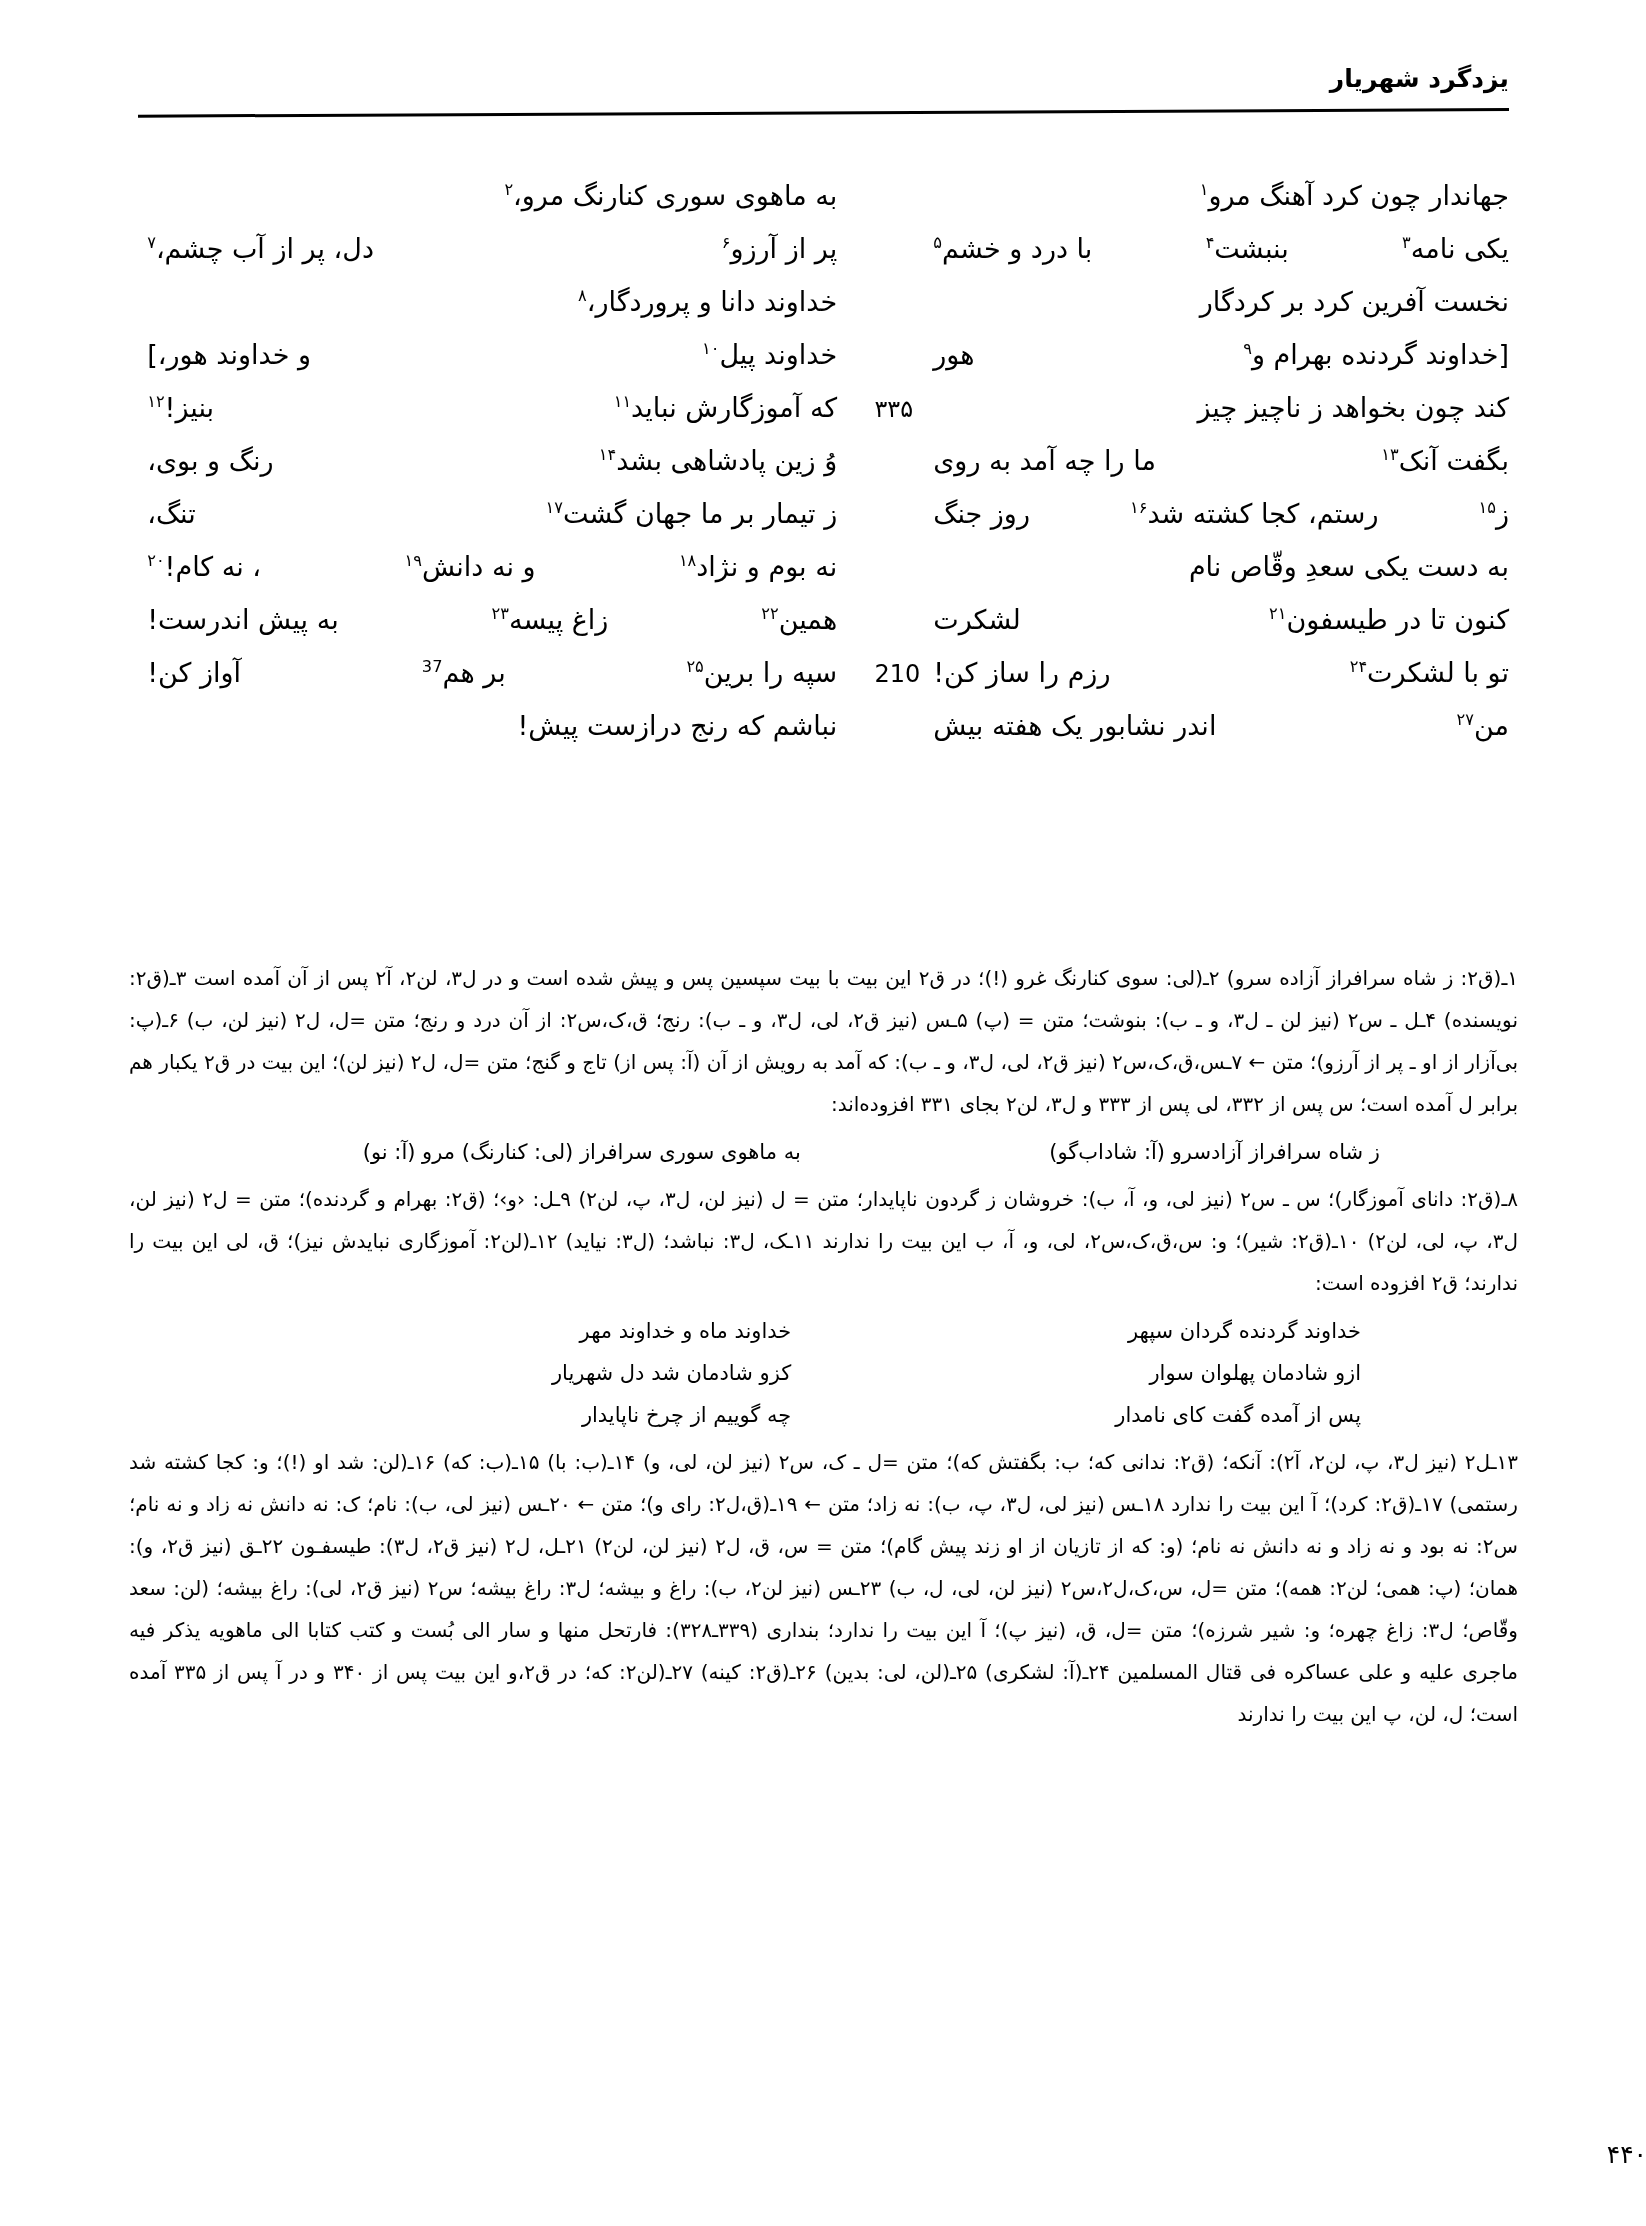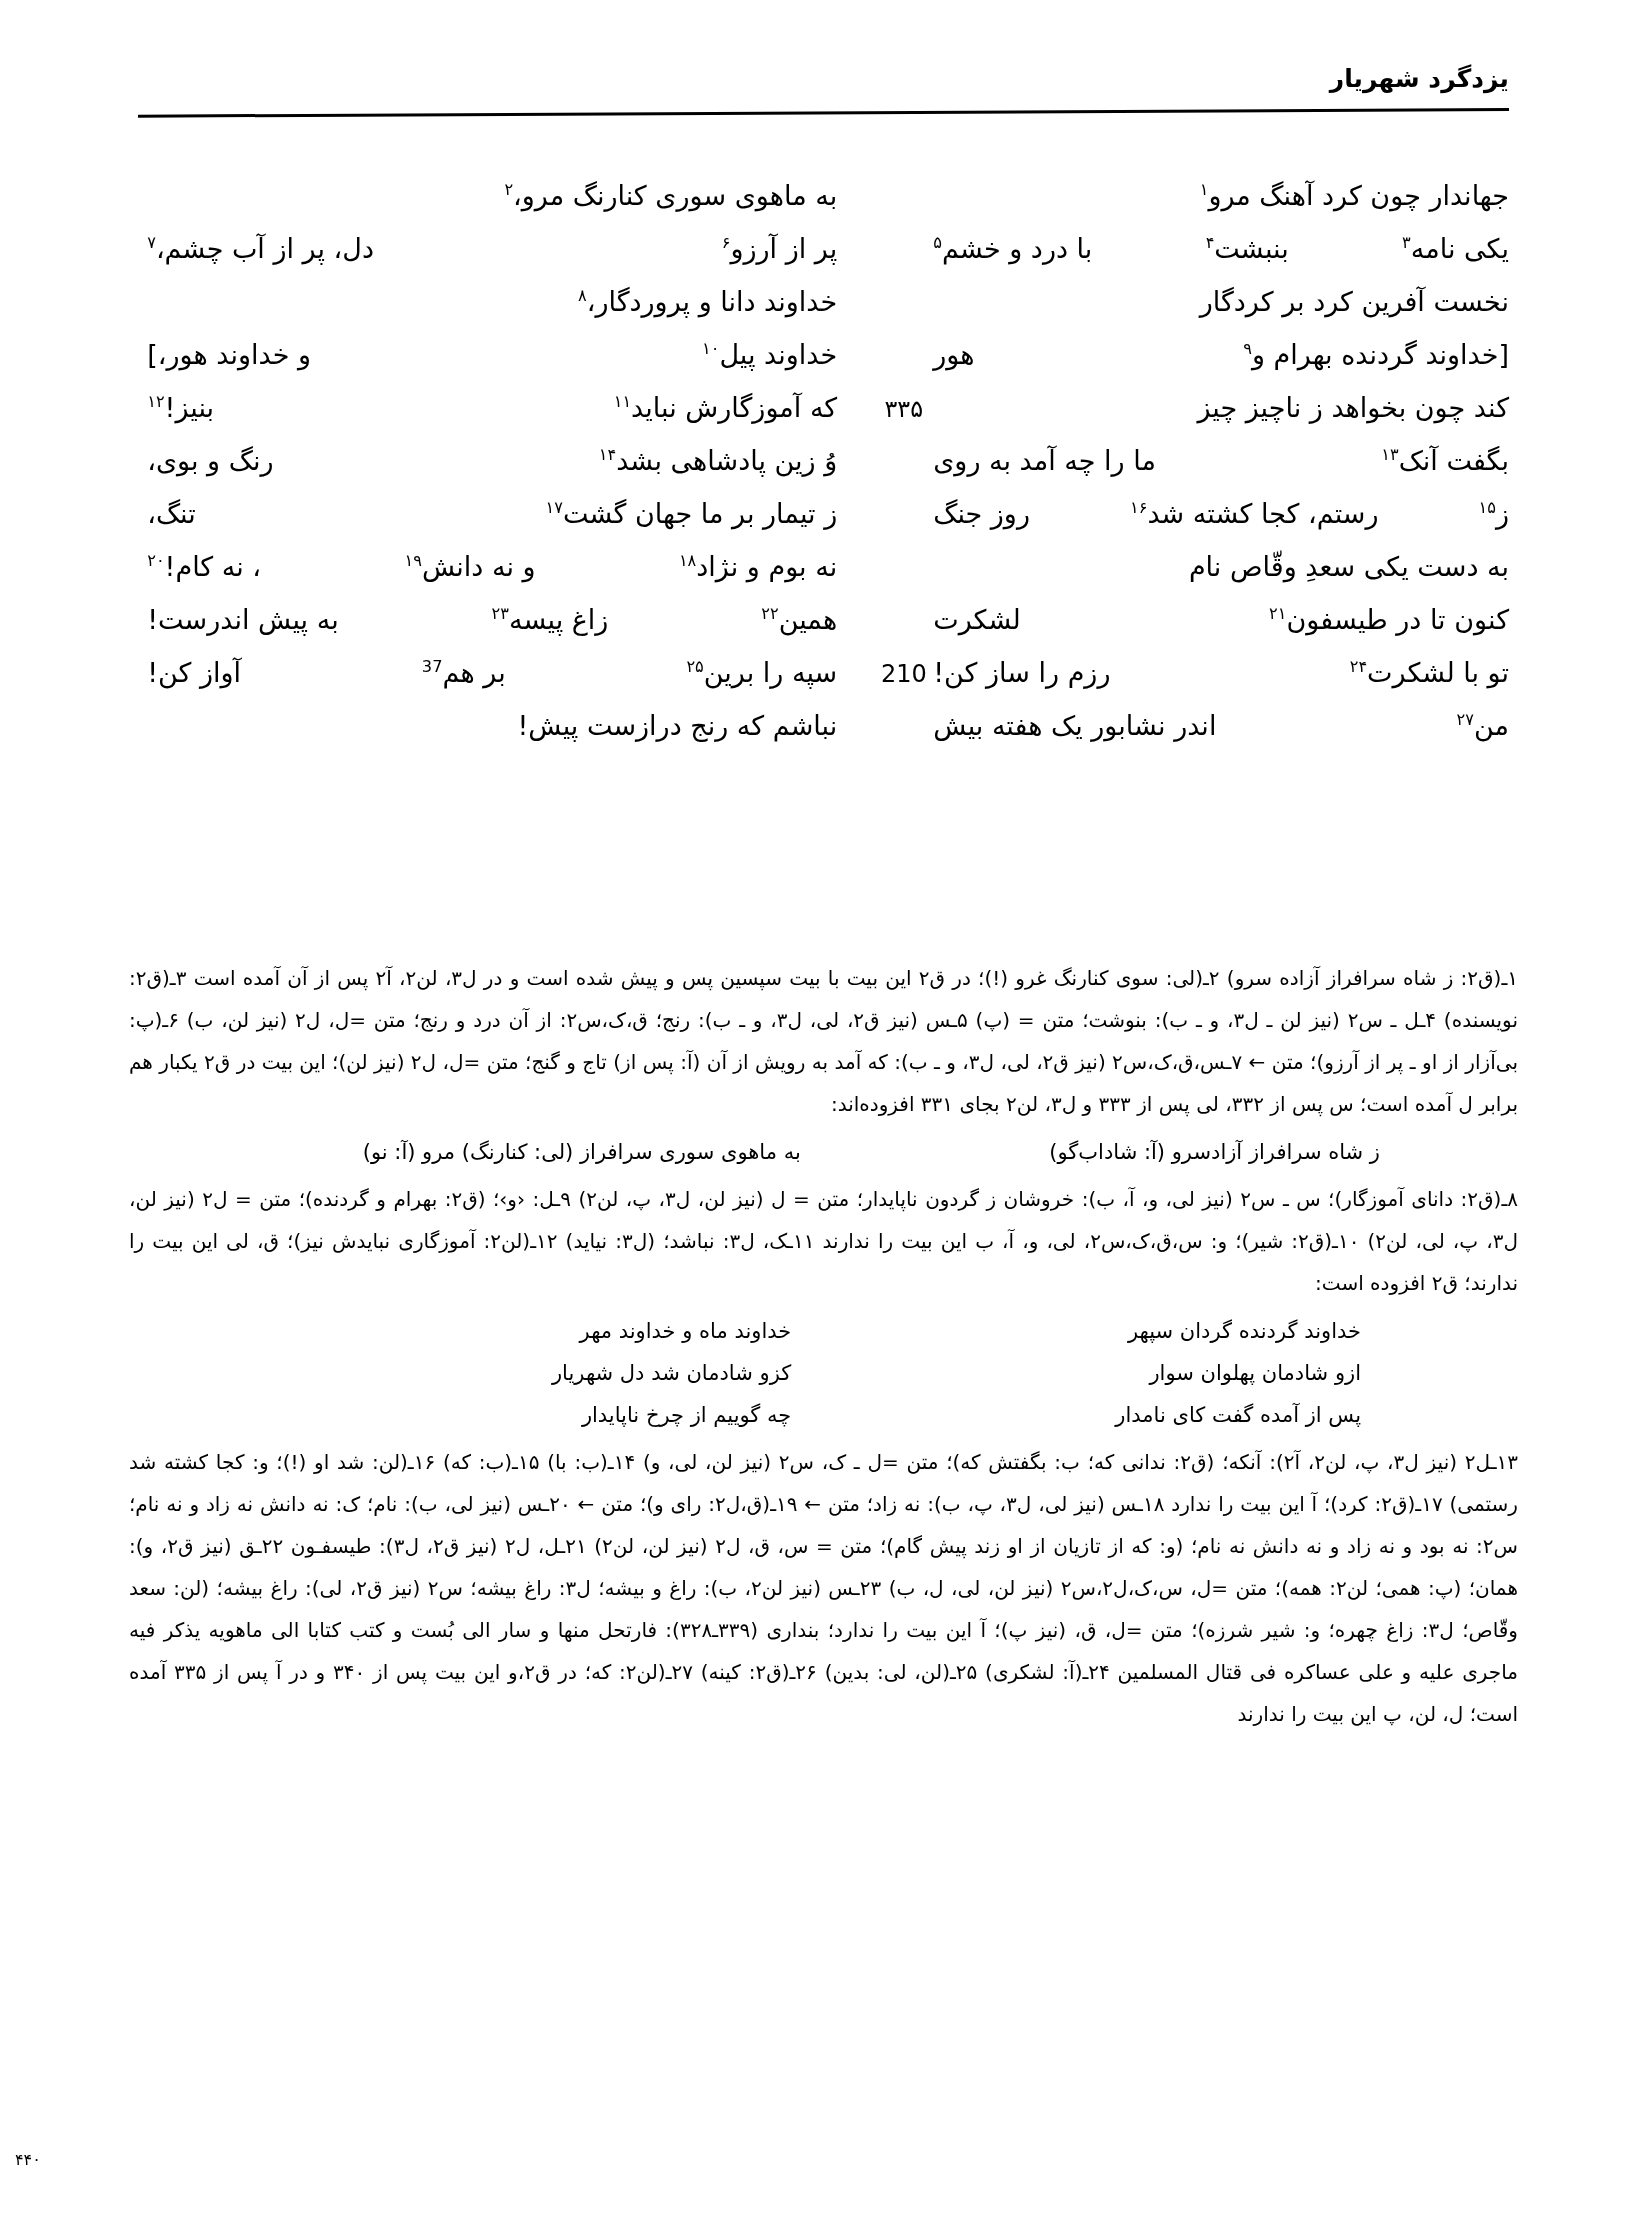--- a/index.html
+++ b/index.html
@@ -76,21 +76,21 @@
   .col-left{
     width:51%;
     justify-content:space-between;
     padding-left:9.2px;
     box-sizing:border-box;
   }
   .vnum{
     font-size:24px;
     width:68px;
     min-width:68px;
-    text-align:center;
+    text-align:left;
     padding-left:9.2px;
     box-sizing:border-box;
   }
   .htext{
     flex:1;
     display:flex;
     flex-direction:row;
     justify-content:space-between;
   }
   .htext > span{display:inline-block;}
@@ -138,23 +138,23 @@
   }
   .inset-hem.right{padding-right:83px;}
   .inset-hem.left{padding-right:18.5px;}
 
   .single-inset .inset-row{padding-right:55px;}
 
   
   .folio{
     position:absolute;
     bottom:57px;
-    left:15px; right:0;
-    text-align:left;
-    font-size:16px;
+    left:8px; right:0;
+    text-align:right;
+    font-size:25px;
     direction:rtl;
   }
 </style>
 </head>
 <body>
 
 <div class="page">
 
   <div class="header-zone">
     <div class="running-head">یزدگرد شهریار</div>

